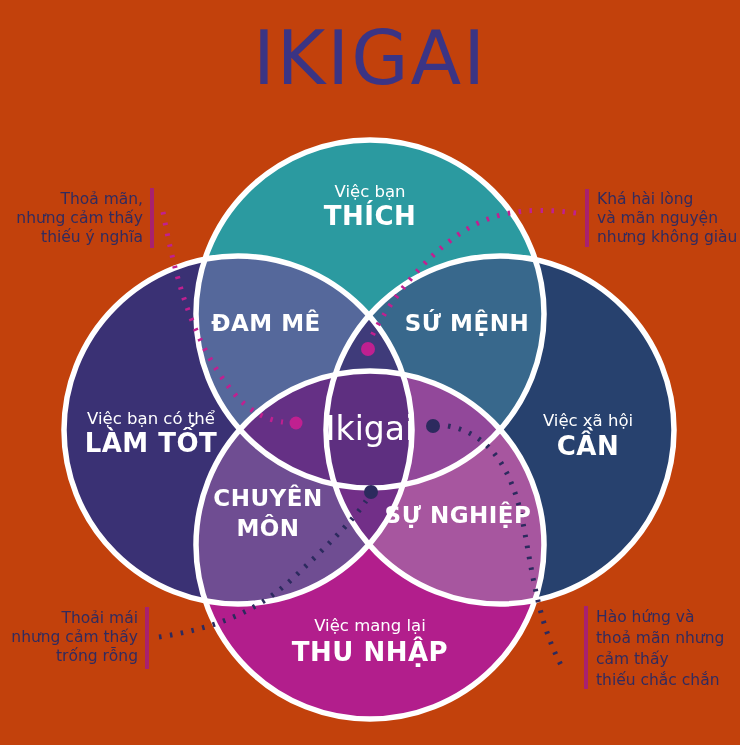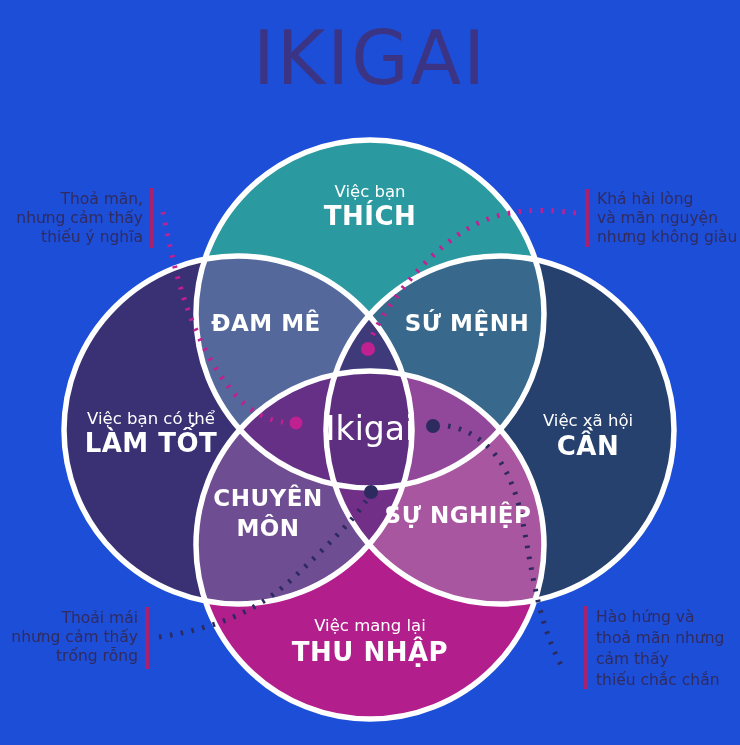--- a/index.html
+++ b/index.html
@@ -1,19 +1,19 @@
 <!DOCTYPE html>
 <html><head>
 <meta charset="utf-8">
 <style>
   html,body{margin:0;padding:0;background:#ffffff;}
   .stage{
     position:relative;
     width:740px;height:745px;
-    background:#1d4ed8;
+    background:#c2410c;
     font-family:"DejaVu Sans",sans-serif;
     overflow:hidden;
   }
   svg{position:absolute;left:0;top:0;}
   text{font-family:"DejaVu Sans",sans-serif;}
   .title-t{font-size:74px;font-weight:500;letter-spacing:2px;}
   .circ-small{font-size:16.5px;font-weight:500;}
   .circ-big{font-size:26px;font-weight:bold;letter-spacing:0.5px;}
   .inter{font-size:23px;font-weight:bold;letter-spacing:0.5px;}
   .ikigai-t{font-size:33px;font-weight:500;}

